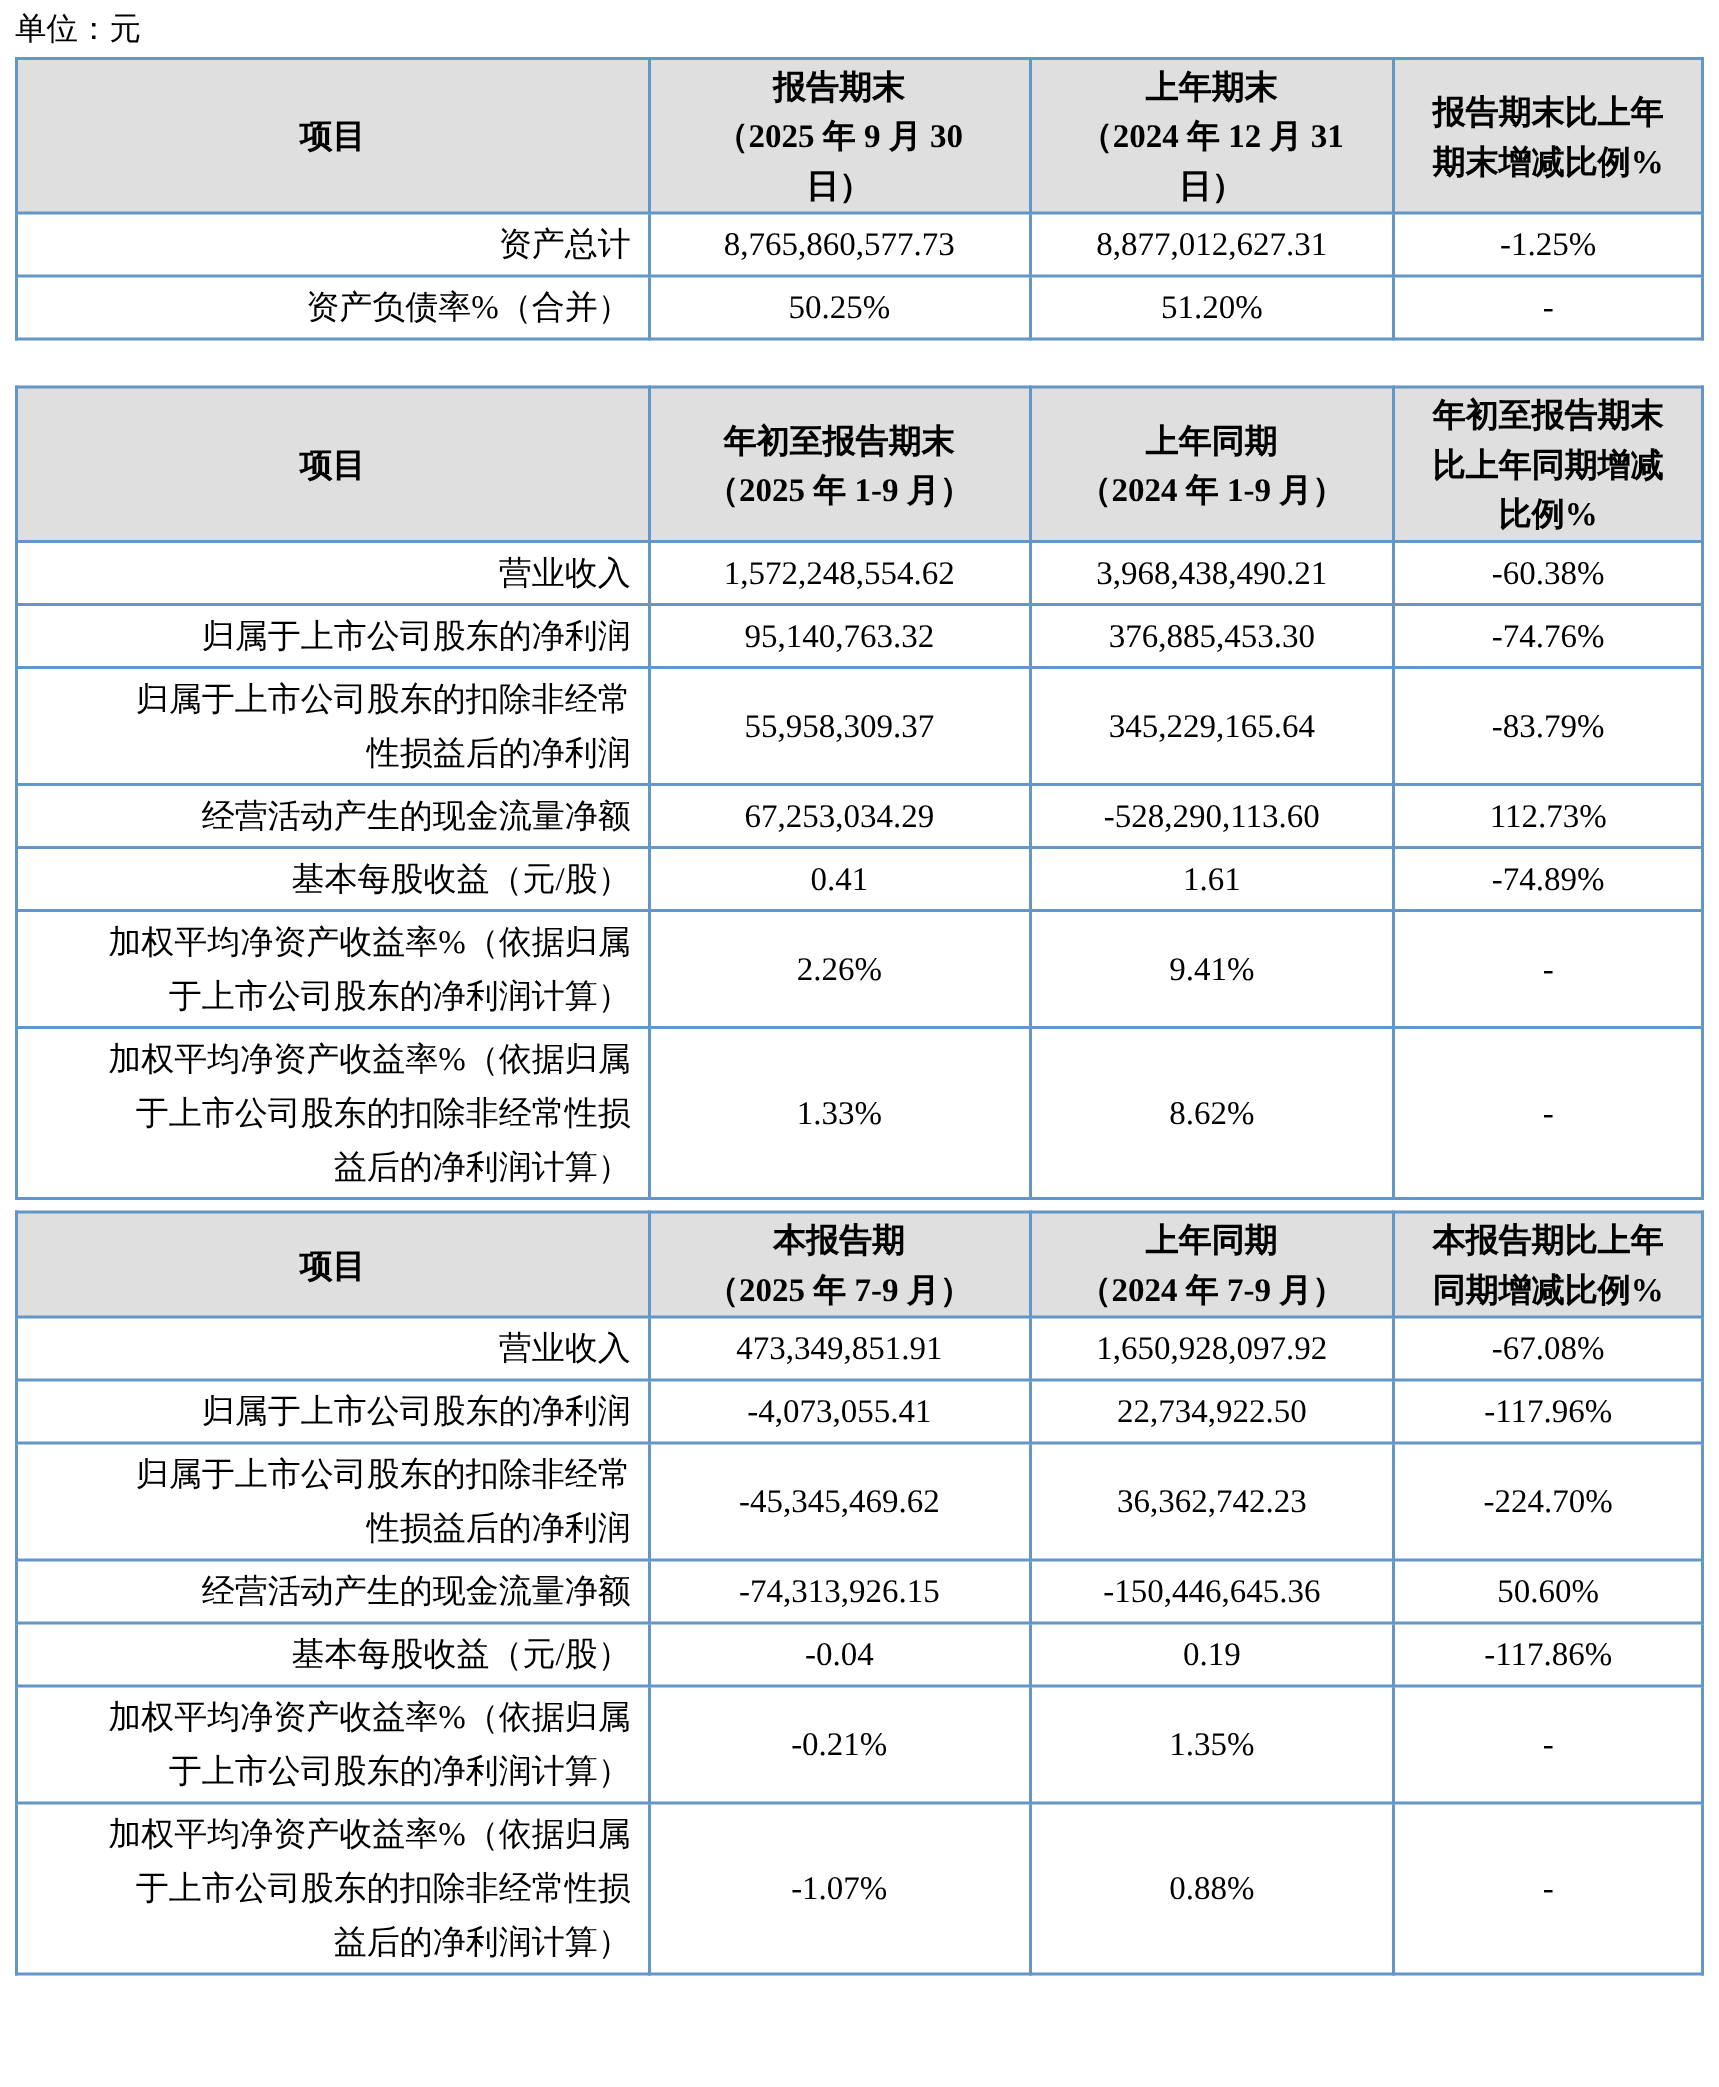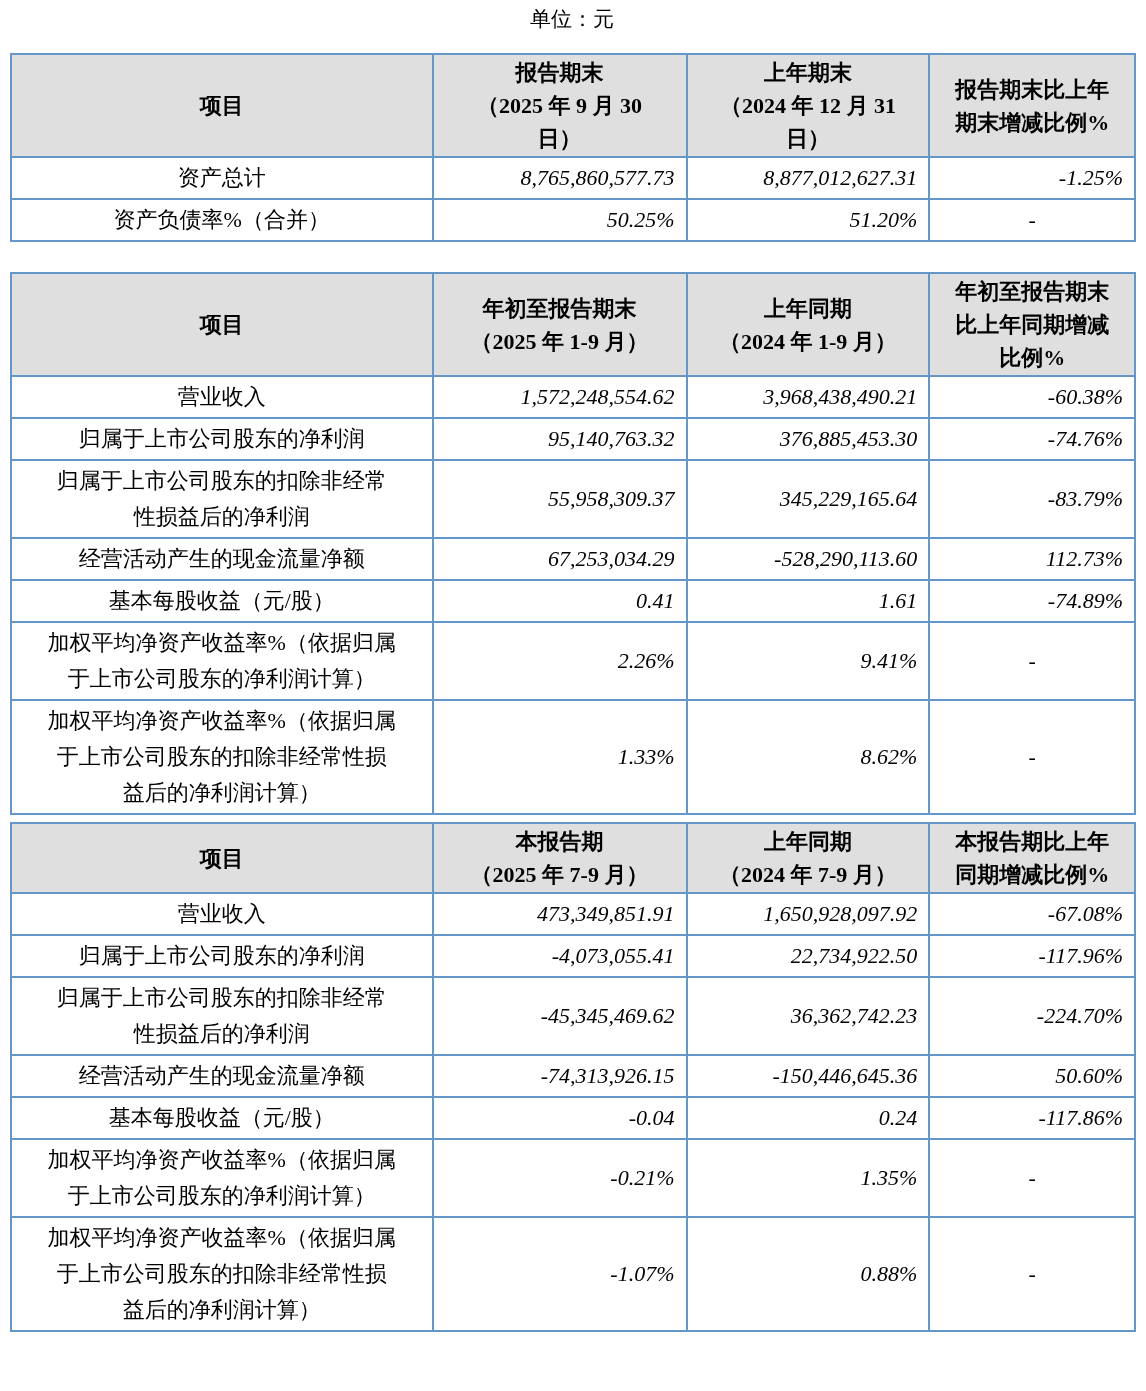--- a/index.html
+++ b/index.html
@@ -9,25 +9,25 @@
     color: #000000;
   }
   .page {
     width: 1146px;
     min-height: 1391px;
     box-sizing: border-box;
     padding: 6px 10px 10px 10px;
     background: #ffffff;
   }
   .unit-line {
-    text-align: center;
+    text-align: left;
     font-size: 21px;
     line-height: 26px;
     height: 26px;
-    margin-bottom: 21px;
+    margin-bottom: 6px;
     padding-right: 2px;
   }
   table.fin {
     width: 100%;
     border-collapse: collapse;
     table-layout: fixed;
   }
   table.fin.gap-large { margin-top: 30px; }
   table.fin.gap-small { margin-top: 7px; }
   table.fin th, table.fin td {
@@ -43,27 +43,26 @@
     padding: 1px 6px;
     white-space: pre-line;
   }
   table.fin td {
     background: #ffffff;
     line-height: 36px;
     padding: 2px 11px;
     vertical-align: middle;
   }
   td.c-label {
+    text-align: right;
+    white-space: pre-line;
+  }
+  td.c-num {
     text-align: center;
-    white-space: pre-line;
-  }
-  td.c-num {
-    text-align: right;
     white-space: nowrap;
-    font-style: italic;
   }
   td.c-dash {
     text-align: center;
   }
   td.c-top {
     vertical-align: top;
     padding-top: 5px;
   }
 </style>
 </head>
@@ -218,21 +217,21 @@
       </tr>
       <tr>
         <td class="c-label">经营活动产生的现金流量净额</td>
         <td class="c-num">-74,313,926.15</td>
         <td class="c-num">-150,446,645.36</td>
         <td class="c-num">50.60%</td>
       </tr>
       <tr>
         <td class="c-label">基本每股收益（元/股）</td>
         <td class="c-num">-0.04</td>
-        <td class="c-num">0.24</td>
+        <td class="c-num">0.19</td>
         <td class="c-num">-117.86%</td>
       </tr>
       <tr>
         <td class="c-label">加权平均净资产收益率%（依据归属
 于上市公司股东的净利润计算）</td>
         <td class="c-num">-0.21%</td>
         <td class="c-num">1.35%</td>
         <td class="c-dash c-top">-</td>
       </tr>
       <tr>

